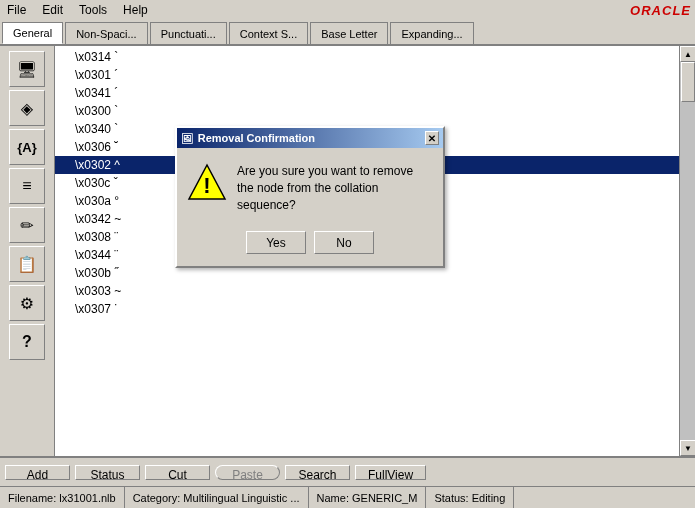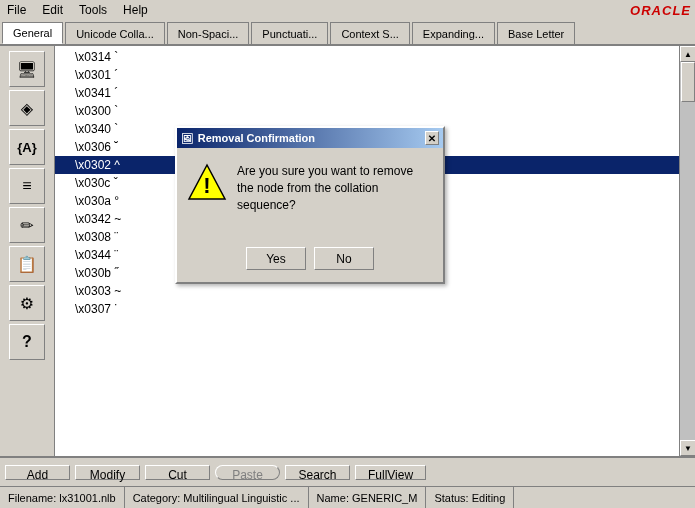--- a/index.html
+++ b/index.html
@@ -272,44 +272,42 @@
       padding: 2px 18px;
       background: #d4d0c8;
       border: 1px solid;
       border-top-color: #fff;
       border-left-color: #fff;
       border-bottom-color: #808080;
       border-right-color: #808080;
       cursor: pointer;
       font-size: 12px;
       min-width: 60px;
-      margin-top: 16px;
     }
   </style>
 </head>
 <body>
 
 <div class="menubar">
   <div class="menubar-left">
     <span class="menubar-item">File</span>
     <span class="menubar-item">Edit</span>
     <span class="menubar-item">Tools</span>
     <span class="menubar-item">Help</span>
   </div>
   <span class="oracle-logo">ORACLE</span>
 </div>
 
 <div class="tabbar">
   <div class="tab">General</div>
-  <div class="tab">Unicode Colla...</div>
   <div class="tab">Non-Spaci...</div>
   <div class="tab">Punctuati...</div>
   <div class="tab">Context S...</div>
+  <div class="tab">Base Letter</div>
   <div class="tab">Expanding...</div>
-  <div class="tab">Base Letter</div>
 </div>
 
 <div class="main-container">
 
   <div class="left-toolbar">
     <div class="toolbar-btn">
       <span>🖥</span>
     </div>
     <div class="toolbar-btn">
       <span>◈</span>
@@ -381,21 +379,21 @@
     <div class="scroll-btn">▲</div>
     <div class="scroll-track">
       <div class="scroll-thumb"></div>
     </div>
     <div class="scroll-btn">▼</div>
   </div>
 </div>
 
 <div class="action-bar">
   <button class="action-btn">Add</button>
-  <button class="action-btn">Modify</button>
+  <button class="action-btn">Status</button>
   <button class="action-btn">Cut</button>
   <button class="action-btn" disabled="">Paste</button>
   <button class="action-btn">Search</button>
   <button class="action-btn">FullView</button>
 </div>
 
 <div class="status-bar">
   <div class="status-item">Filename: lx31001.nlb</div>
   <div class="status-item">Category: Multilingual Linguistic ...</div>
   <div class="status-item">Name: GENERIC_M</div>

